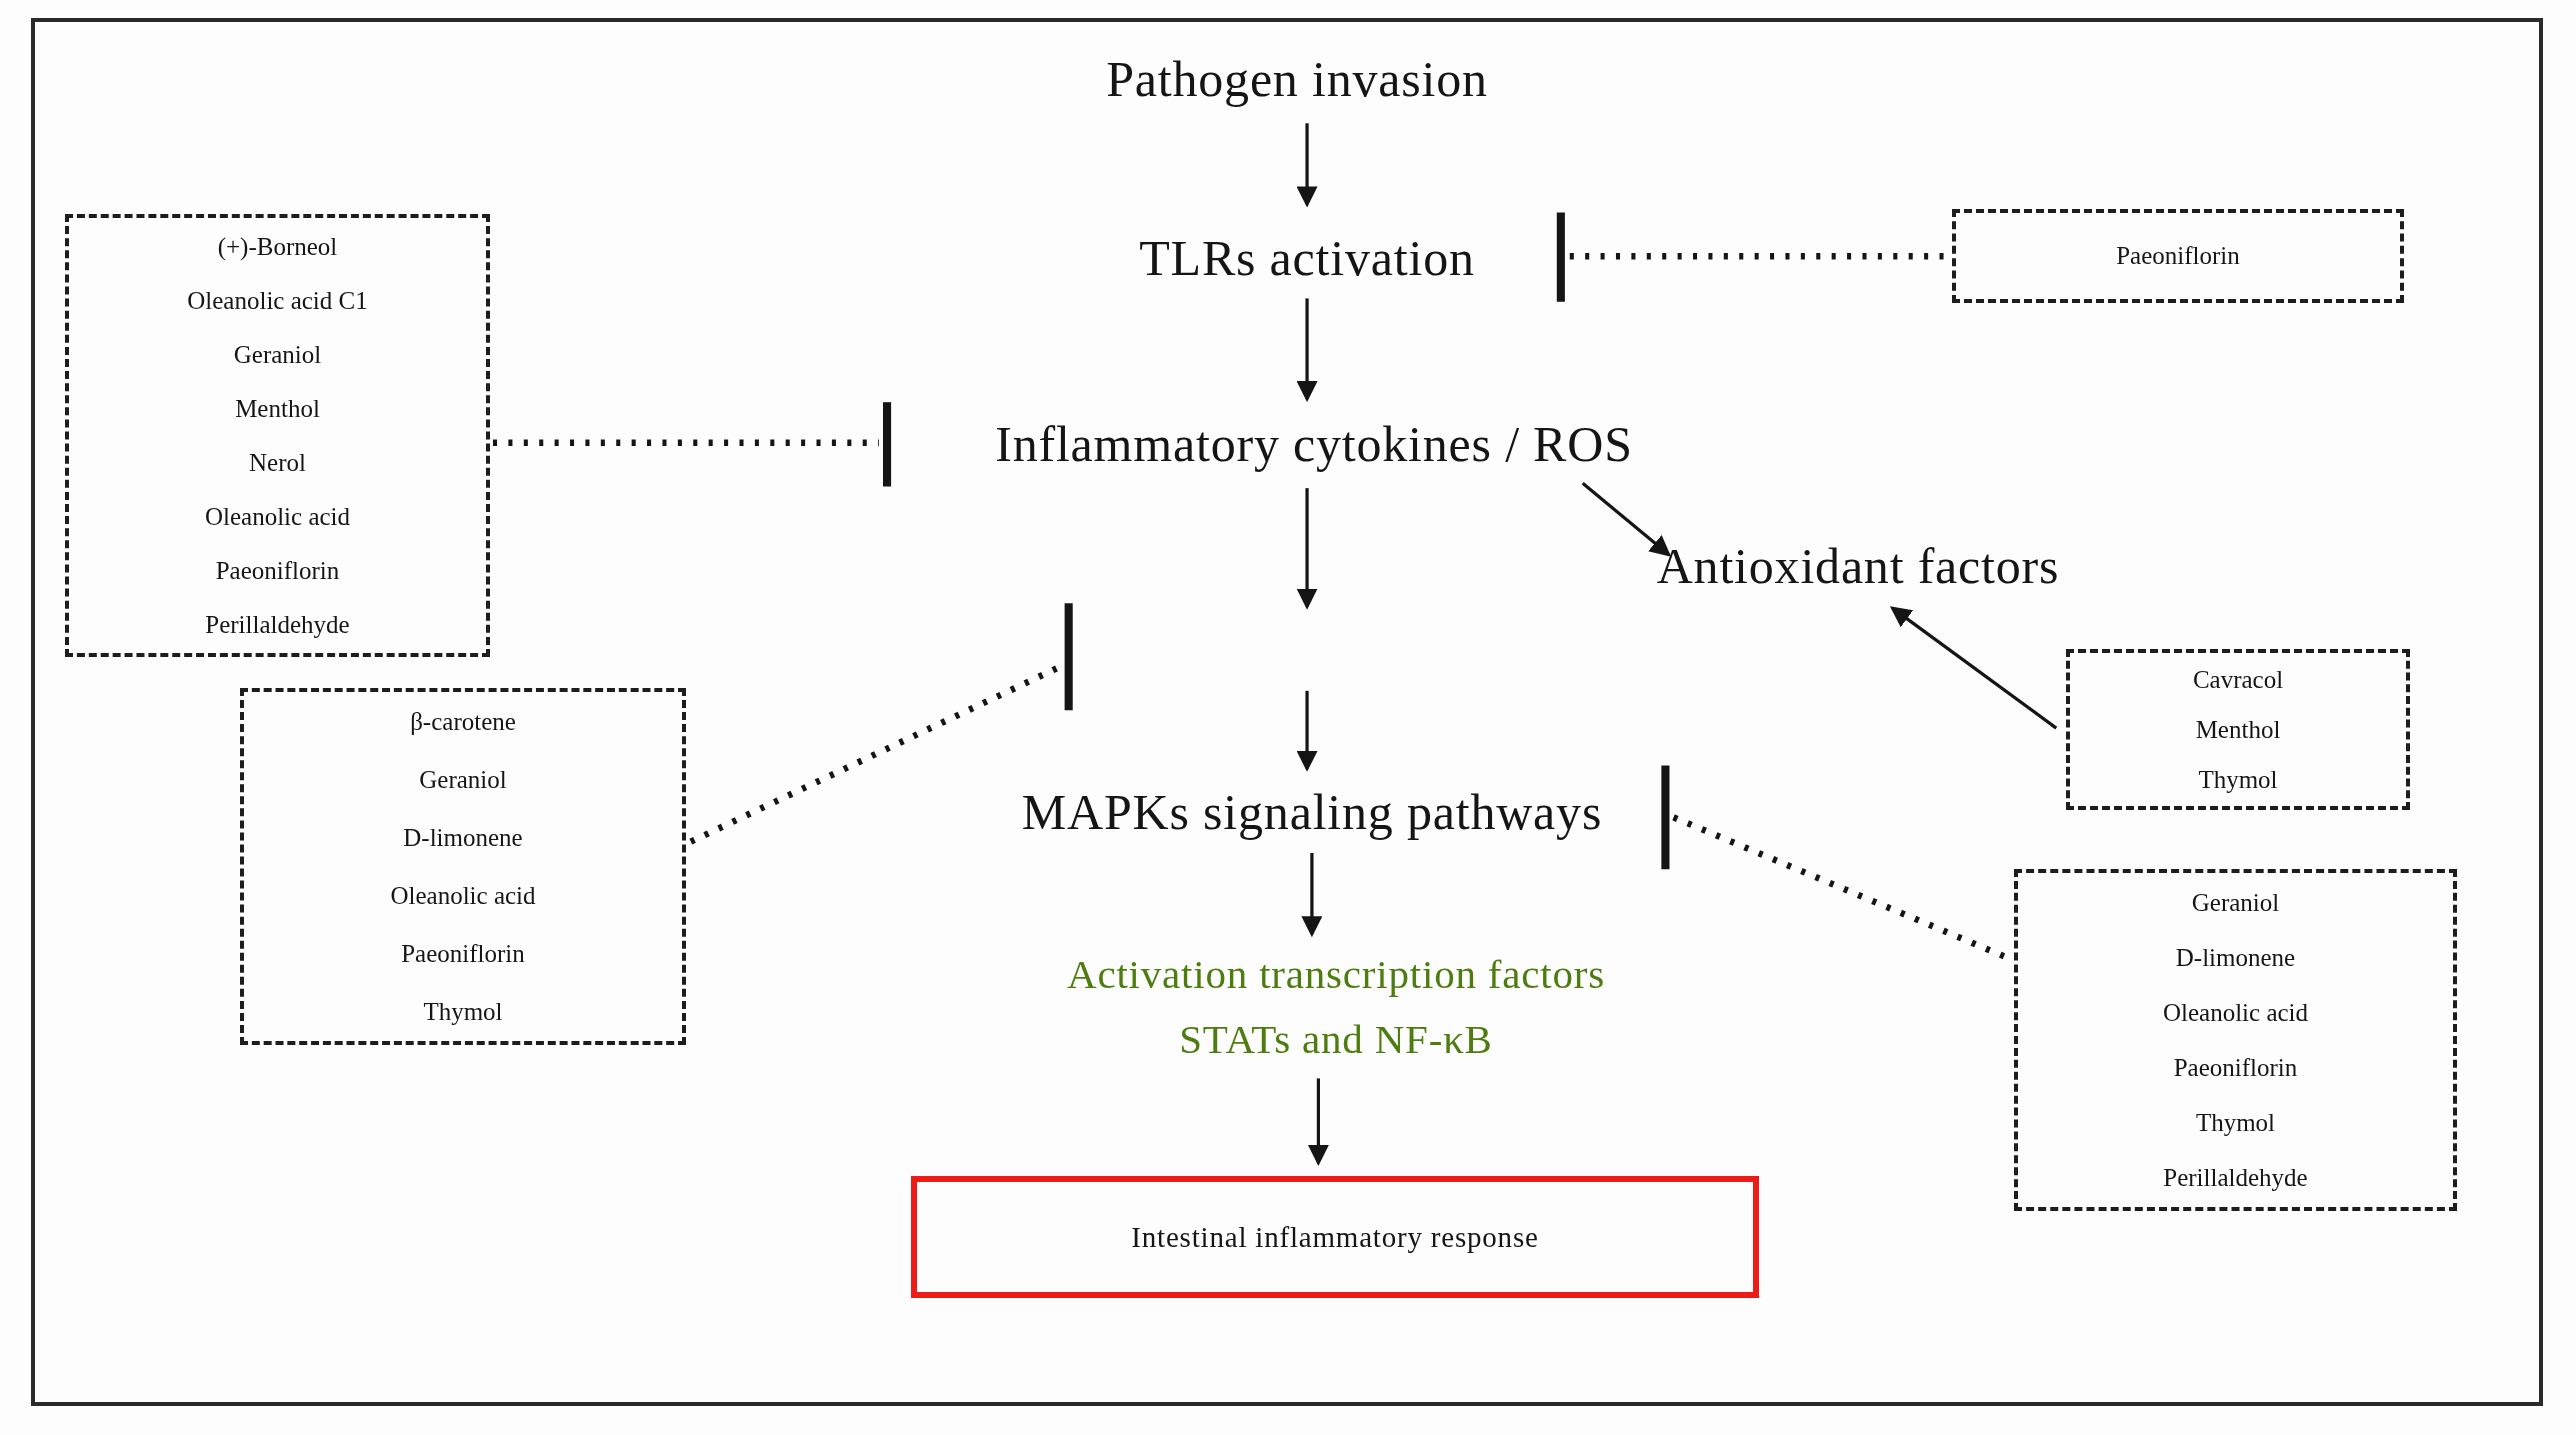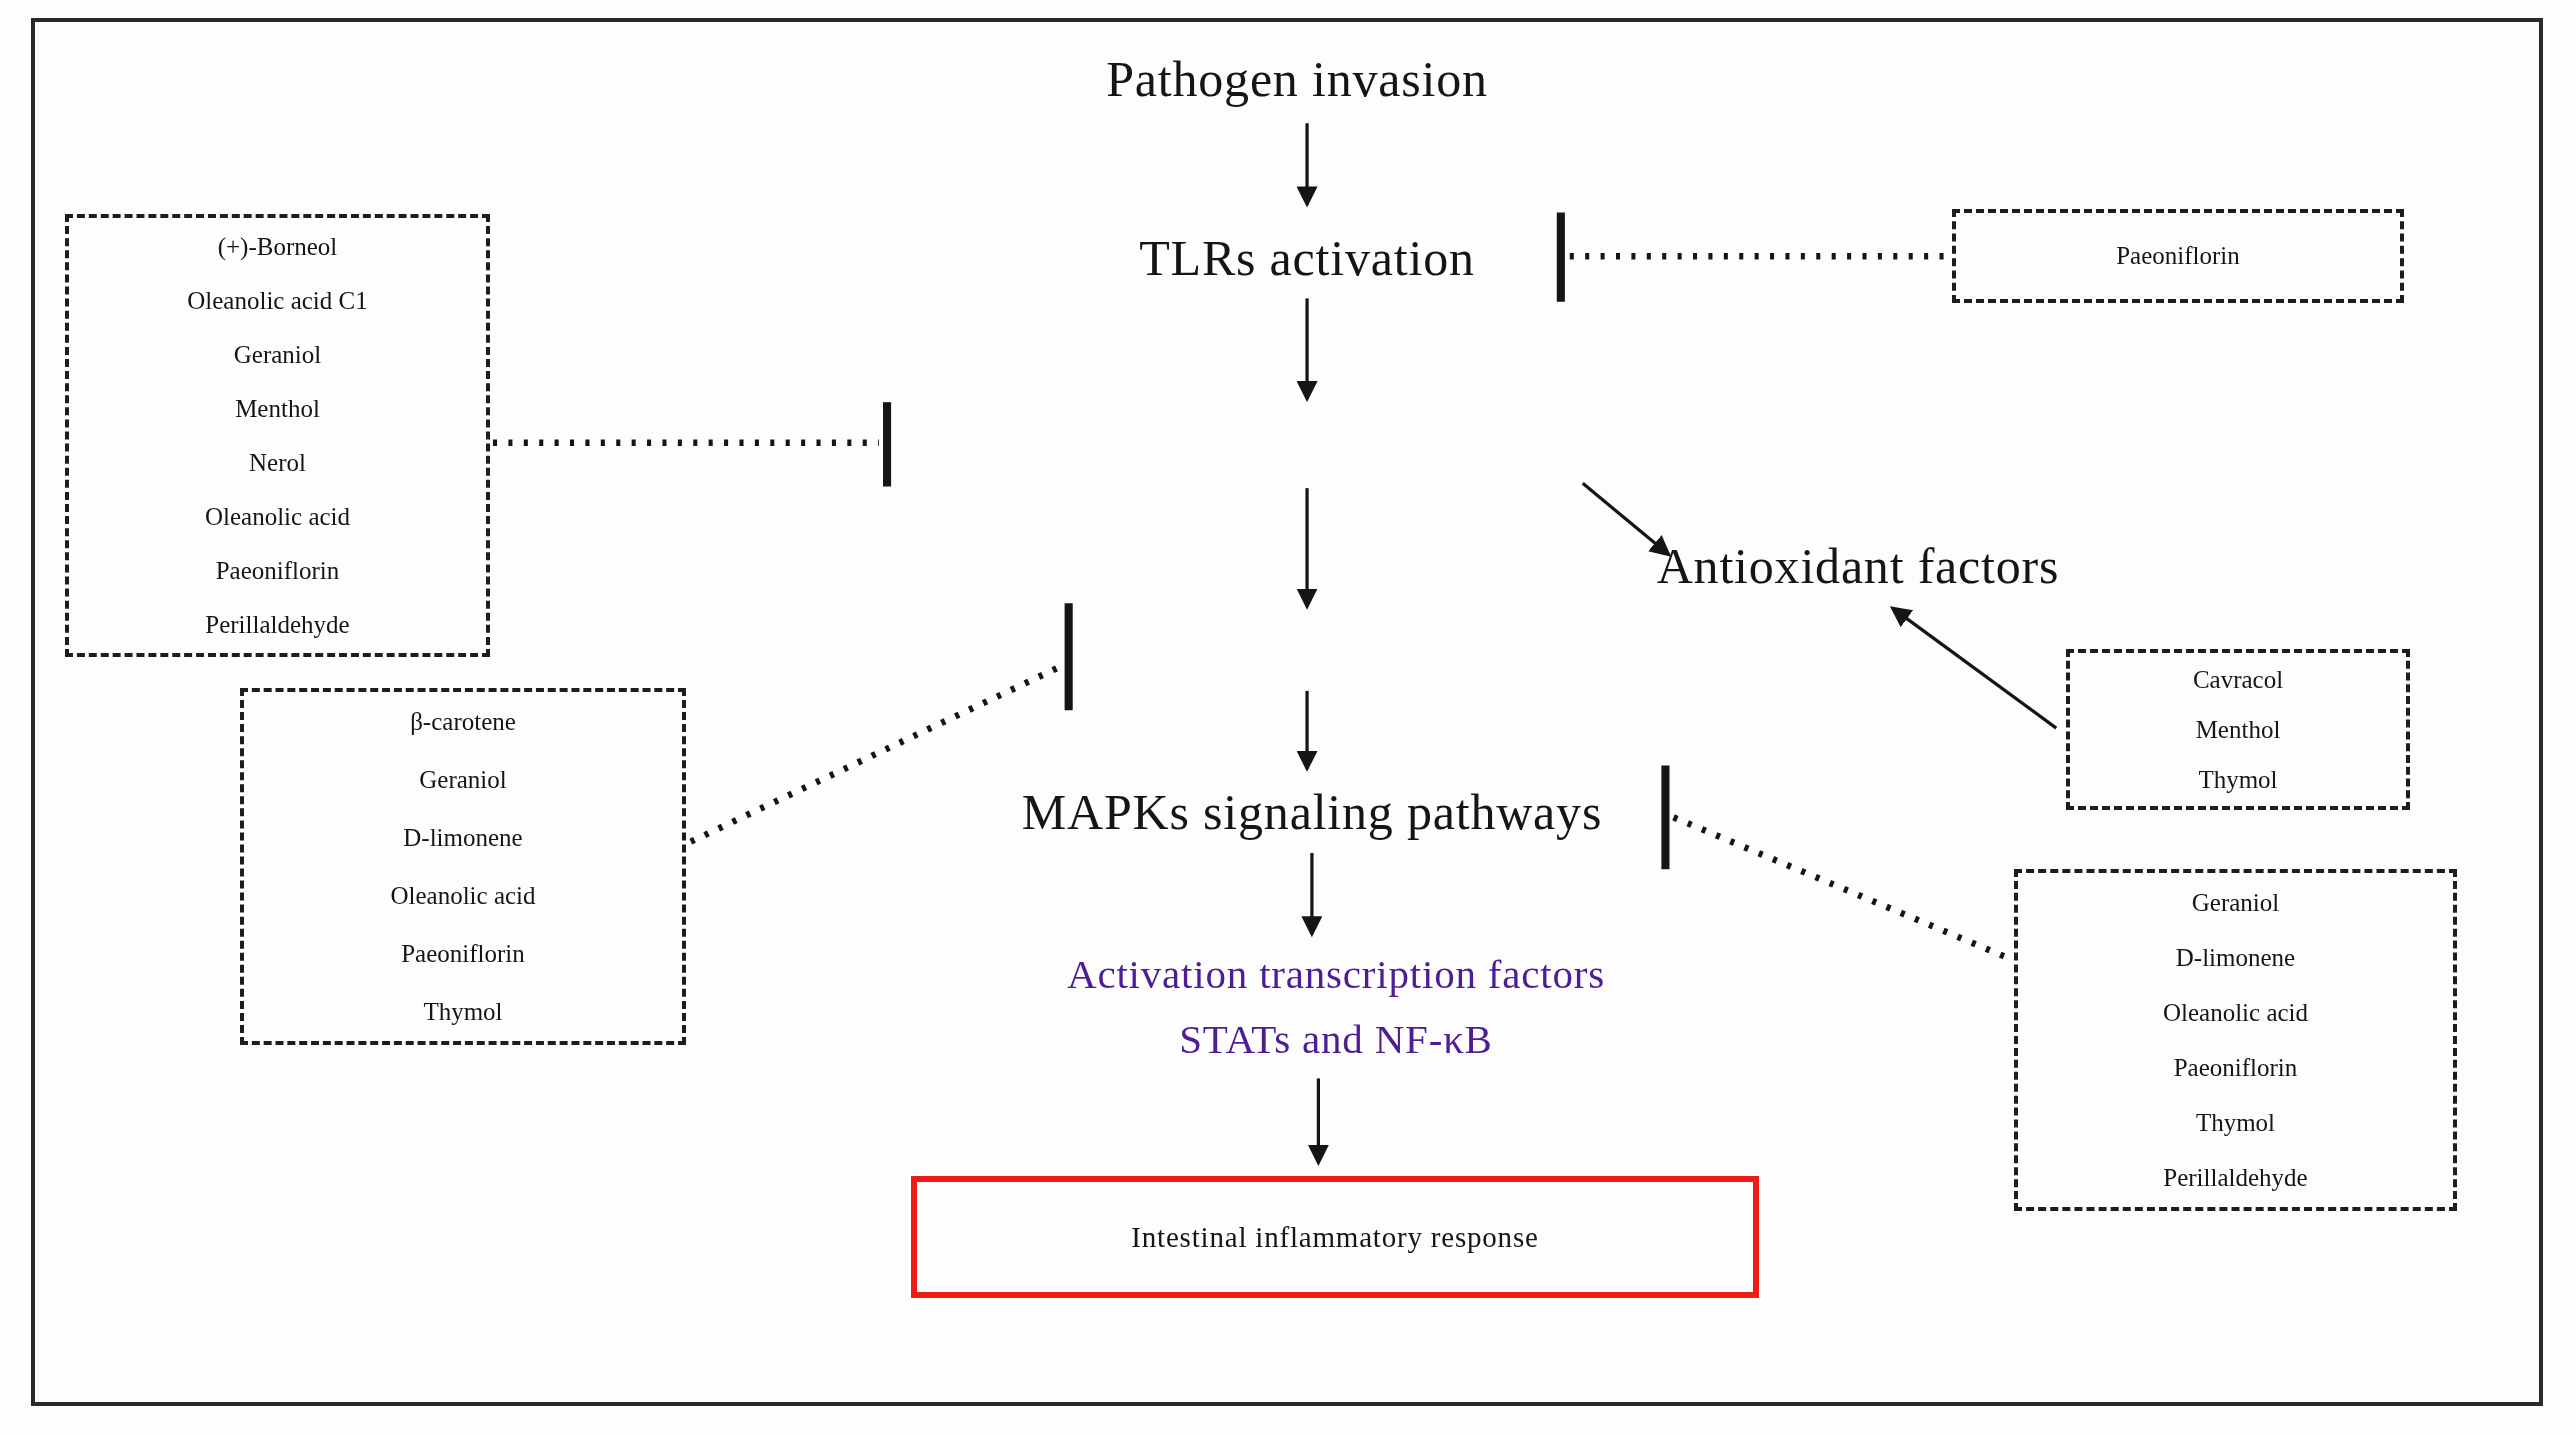--- a/index.html
+++ b/index.html
@@ -3,21 +3,21 @@
 <meta charset="utf-8">
 <style>
   html,body{margin:0;padding:0;background:#ffffff;}
   #canvas{position:relative;width:2576px;height:1436px;background:#fdfdfd;
           font-family:"Liberation Serif","DejaVu Serif",serif;overflow:hidden;}
   .frame{position:absolute;left:31px;top:18px;width:2512px;height:1388px;
          border:4.9px solid #2a2a2a;box-sizing:border-box;}
   .node{position:absolute;transform:translateX(-50%);white-space:nowrap;
         font-size:50px;color:#151515;letter-spacing:0.8px;}
   .node2{position:absolute;transform:translateX(-50%);white-space:nowrap;
-        font-size:41px;color:#4c1d95;letter-spacing:0.8px;text-align:center;line-height:65px;}
+        font-size:41px;color:#4d7c0f;letter-spacing:0.8px;text-align:center;line-height:65px;}
   .cbox{position:absolute;border:4px dashed #1d1d1d;box-sizing:border-box;
         text-align:center;color:#151515;display:flex;flex-direction:column;
         justify-content:center;}
   .cbox .it{font-size:25px;white-space:nowrap;}
   .outcome{position:absolute;border:6.5px solid #ee1c16;box-sizing:border-box;
            display:flex;align-items:center;justify-content:center;
            font-size:29px;color:#151515;letter-spacing:0.8px;background:#fdfdfd;}
   svg.overlay{position:absolute;left:0;top:0;}
   .conn{stroke:#151515;fill:none;}
   .solid{stroke-width:4px;}
@@ -64,20 +64,21 @@
 
     <line class="conn solid" x1="1618" y1="1052" x2="1618" y2="1152" marker-end="url(#ah)"></line>
 
     <line class="conn solid" x1="1626" y1="1330" x2="1626" y2="1434" marker-end="url(#ah)"></line>
   </svg>
 
   <div class="node" style="left:1297px;top:50px;">Pathogen invasion</div>
 
   <div class="node" style="left:1307px;top:229px;">TLRs activation</div>
 
+  <div class="node" style="left:1314px;top:415px;">Inflammatory cytokines / ROS</div>
 
   <div class="node" style="left:1858px;top:537px;">Antioxidant factors</div>
 
 
   <div class="node" style="left:1312px;top:783px;">MAPKs signaling pathways</div>
 
   <div class="node2" style="left:1336px;top:942px;">
     <div>Activation transcription factors</div>
     <div>STATs and NF-κB</div>
   </div>

